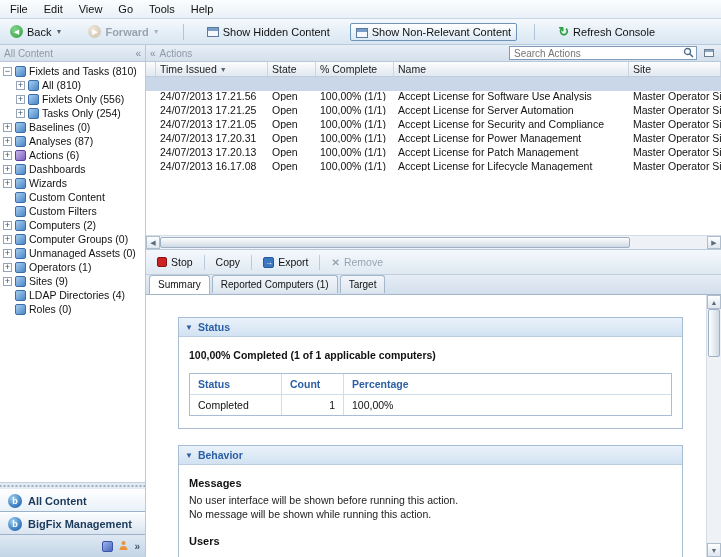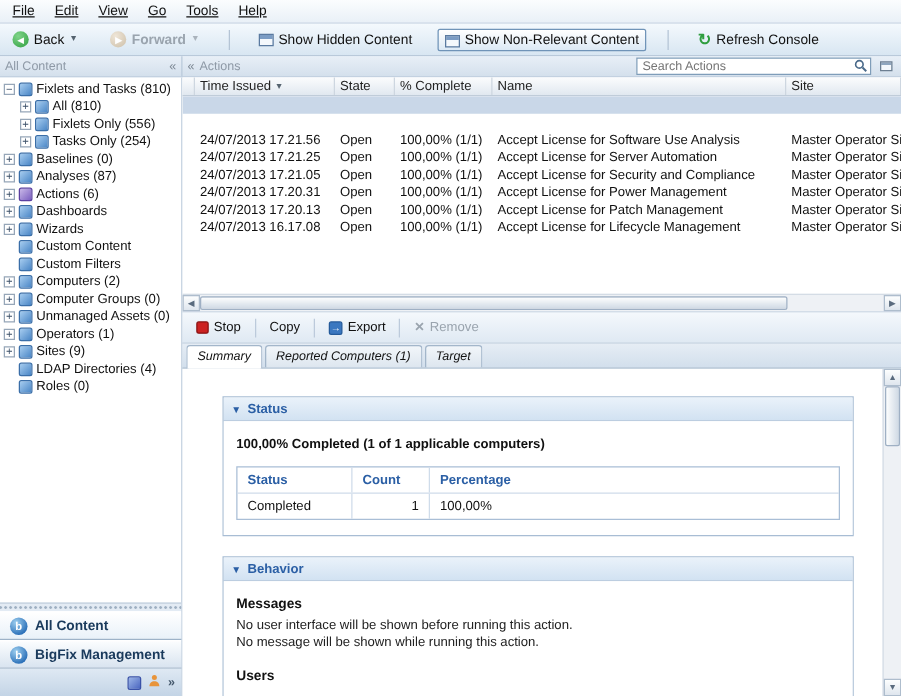--- a/index.html
+++ b/index.html
@@ -1,21 +1,21 @@
 <!DOCTYPE html>
 <html><head>
 <meta charset="utf-8">
 <style>
   *{margin:0;padding:0;box-sizing:border-box;}
   html,body{width:721px;height:557px;overflow:hidden;}
   body{font-family:"Liberation Sans",sans-serif;font-size:11px;background:#e7eef6;position:relative;color:#111;}
 
   
   .menubar{position:absolute;left:0;top:0;width:721px;height:19px;background:linear-gradient(#fbfdfe,#e9f0f7);border-bottom:1px solid #c9d5e3;display:flex;align-items:center;padding-left:2px;}
-  .menu-item{padding:2px 8px;font-size:11px;color:#111;cursor:default;text-decoration:underline;}
+  .menu-item{padding:2px 8px;font-size:11px;color:#111;cursor:default;}
 
   
   .toolbar{position:absolute;left:0;top:19px;width:721px;height:26px;background:linear-gradient(#f4f9fd,#d8e6f2);border-bottom:1px solid #b9c9da;display:flex;align-items:center;padding:0 4px;gap:14px;}
   .tbtn{display:flex;align-items:center;gap:4px;padding:2px 5px;border:1px solid transparent;border-radius:2px;font-size:11px;}
   .tbtn.pressed{border:1px solid #7094b8;background:linear-gradient(#ffffff,#dce9f5);align-items:flex-end;}
   .tbtn.disabled{color:#9aa4ae;font-weight:bold;}
   .caret{font-size:7px;color:#55636f;}
   .nav-circle{width:13px;height:13px;border-radius:50%;display:flex;align-items:center;justify-content:center;color:#fff;font-size:7px;}
   .nav-circle.back{background:radial-gradient(circle at 35% 30%,#7fd489,#2f9e3f);}
   .nav-circle.fwd{background:radial-gradient(circle at 35% 30%,#efe6d8,#cdbfa8);}
@@ -52,39 +52,39 @@
   
   .main{position:absolute;left:146px;top:62px;right:0;bottom:0;display:flex;flex-direction:column;}
   .list-pane{height:188px;background:#fff;display:flex;flex-direction:column;border-bottom:1px solid #b9c9da;}
   .grid-cols{display:grid;grid-template-columns:10px 112px 48px 78px 235px 1fr;}
   .grid-header{height:15px;background:linear-gradient(#fbfcfd,#e1e8f0);border-bottom:1px solid #c0ccd9;}
   .hcell{display:flex;align-items:center;gap:3px;padding:0 4px;font-size:10.5px;color:#222;border-right:1px solid #cdd6e0;overflow:hidden;white-space:nowrap;}
   .sort-arrow{font-size:7px;color:#55636f;}
   .grid-body{flex:1;overflow:hidden;}
   .grow{height:14px;cursor:default;}
   .grow.selected{background:#c9d7e8;}
-  .gcell{padding:12px 4px;font-size:10.5px;line-height:14px;white-space:nowrap;overflow:hidden;margin-top:16px;}
+  .gcell{padding:12px 4px;font-size:10.5px;line-height:14px;white-space:nowrap;overflow:hidden;}
   .hscroll{height:14px;background:#eef1f5;border-top:1px solid #d4dce5;display:flex;align-items:stretch;}
   .sb-btn{width:14px;background:linear-gradient(#fdfefe,#dfe6ee);border:1px solid #aebdcd;color:#5a6b7e;font-size:7px;display:flex;align-items:center;justify-content:center;}
   .h-track{flex:1;position:relative;}
   .h-thumb{position:absolute;left:0;top:1px;bottom:1px;width:86%;background:linear-gradient(#fdfefe,#cfd9e4);border:1px solid #9fb0c4;border-radius:2px;}
 
   .action-title{height:16px;background:linear-gradient(#e9eff7,#d6e1ed);border-bottom:1px solid #c2d0de;display:flex;align-items:center;padding:0 4px;color:#8a94a0;font-size:10px;}
   .title-icons{margin-left:auto;display:flex;gap:3px;}
   .sq-icon{width:9px;height:8px;border:1px solid #8a98a8;background:linear-gradient(#aab9ca 0 2px,#f4f8fc 2px);}
 
   .action-toolbar{height:25px;background:linear-gradient(#f4f8fc,#dfe9f3);border-bottom:1px solid #c2d0de;display:flex;align-items:center;padding-left:4px;gap:2px;}
   .abtn{display:flex;align-items:center;gap:4px;padding:3px 7px;font-size:10.5px;border-radius:2px;}
   .abtn.disabled{color:#9aa4ae;}
   .vsep{width:1px;height:15px;background:#bccadb;margin:0 2px;}
   .ic-stop{width:10px;height:10px;background:#cc2222;border:1px solid #881111;border-radius:2px;display:inline-block;}
   .ic-export{width:11px;height:11px;background:#3a77c0;border:1px solid #245a9a;border-radius:2px;color:#fff;font-size:8px;line-height:10px;text-align:center;display:inline-block;}
   .ic-remove{color:#9aa4ae;font-size:10px;font-weight:bold;}
 
-  .tab-bar{height:20px;background:linear-gradient(#e6edf5,#d2dfec);border-bottom:1px solid #a3b6ca;display:flex;align-items:center;padding-left:3px;gap:2px;font-style:italic;}
+  .tab-bar{height:20px;background:linear-gradient(#e6edf5,#d2dfec);border-bottom:1px solid #a3b6ca;display:flex;align-items:flex-start;padding-left:3px;gap:2px;}
   .tab{font-size:10px;padding:3px 8px;border:1px solid #a3b6ca;border-bottom:none;border-radius:3px 3px 0 0;background:linear-gradient(#f2f6fa,#dde6ef);position:relative;}
   .tab.active{background:#fff;z-index:2;margin-bottom:-1px;padding-bottom:4px;}
 
   .doc{flex:1;background:#fff;position:relative;overflow:hidden;}
   .doc-inner{position:absolute;left:0;top:0;right:15px;bottom:0;overflow:hidden;padding:22px 24px 0 32px;}
   .section-box{border:1px solid #a8bdd4;margin-bottom:16px;width:505px;}
   .section-head{background:linear-gradient(#eaf2fa,#d2e2f2);padding:3px 6px;color:#2b5fa5;font-weight:bold;font-size:10.5px;display:flex;align-items:center;gap:5px;border-bottom:1px solid #bccde0;}
   .tri{font-size:8px;color:#2b5fa5;}
   .section-body{padding:12px 10px;background:#fff;}
   .summary-line{font-weight:bold;font-size:10.5px;margin-bottom:12px;}

